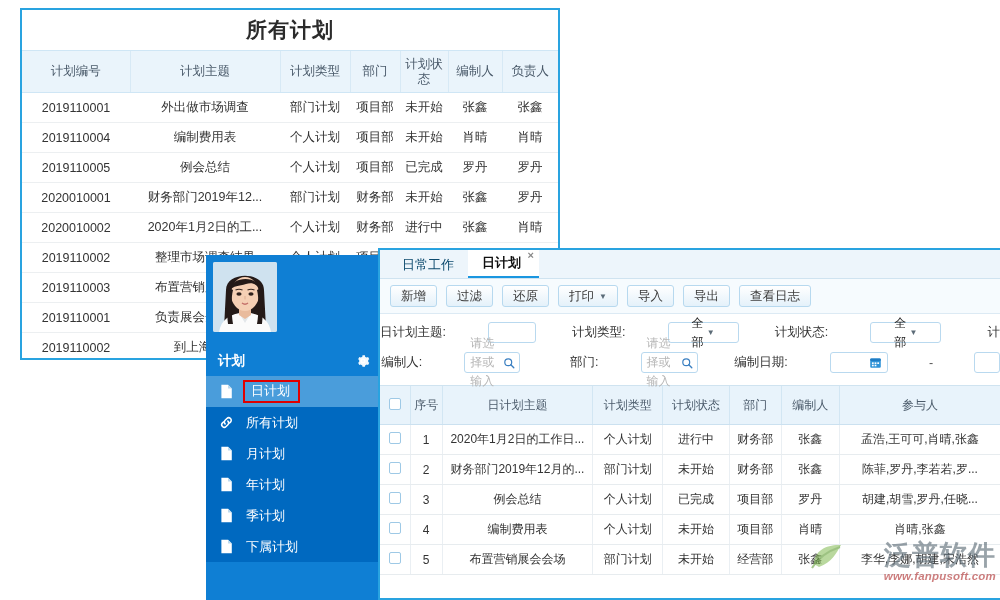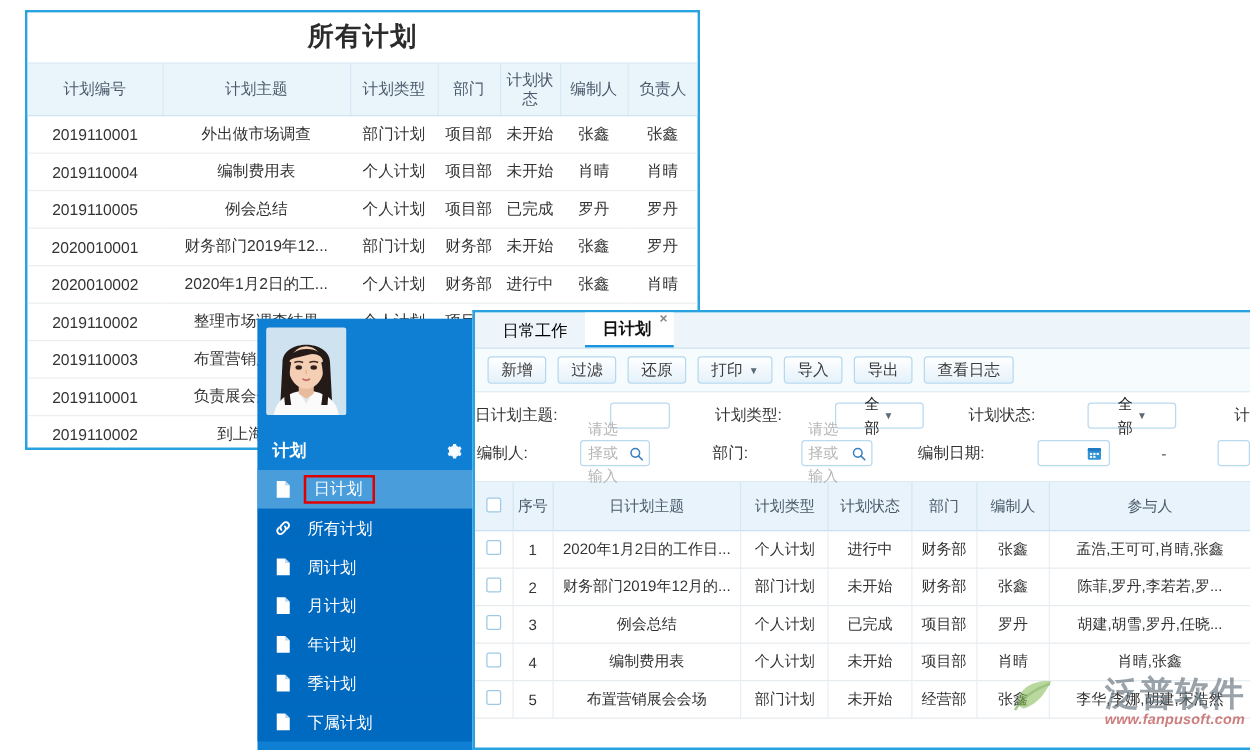--- a/index.html
+++ b/index.html
@@ -131,21 +131,21 @@
     background: #edf5fb;
     display: flex; align-items: flex-end;
     padding-left: 8px;
     border-bottom: 1px solid #cfe3f0;
     position: relative;
   }
   .tab {
     height: 27px; line-height: 27px;
     padding: 0 14px;
     font-size: 13px;
-    color: #000000;
+    color: #0c4a6e;
     position: relative;
   }
   .tab.active {
     background: #ffffff;
     font-weight: bold;
     color: #111;
     border-bottom: 2px solid #1a96e0;
     padding-right: 18px;
   }
   .tab-close {
@@ -436,29 +436,20 @@
           <span class="menu-label">日计划</span>
         </div>
         <div class="menu-item">
           <span style="display: flex;">
             <svg class="menu-icon" viewBox="0 0 16 16" xmlns="http://www.w3.org/2000/svg">
               <path d="M6.3 9.7a3.1 3.1 0 0 1 0-4.4l2.2-2.2a3.1 3.1 0 0 1 4.4 4.4l-1.2 1.2" stroke="#ffffff" stroke-width="1.9" fill="none" stroke-linecap="round"></path>
               <path d="M9.7 6.3a3.1 3.1 0 0 1 0 4.4l-2.2 2.2a3.1 3.1 0 0 1-4.4-4.4l1.2-1.2" stroke="#ffffff" stroke-width="1.9" fill="none" stroke-linecap="round"></path>
             </svg>
           </span>
           <span class="menu-label">所有计划</span>
-        </div>
-        <div class="menu-item">
-          <span style="display: flex;">
-            <svg class="menu-icon" viewBox="0 0 14 16" xmlns="http://www.w3.org/2000/svg">
-              <path d="M1.5 0.7h7.2l4 4v10.6h-11.2z" fill="#ffffff"></path>
-              <path d="M8.7 0.7l4 4h-4z" fill="#bcd9ef"></path>
-            </svg>
-          </span>
-          <span class="menu-label">周计划</span>
         </div>
         <div class="menu-item">
           <span style="display: flex;">
             <svg class="menu-icon" viewBox="0 0 14 16" xmlns="http://www.w3.org/2000/svg">
               <path d="M1.5 0.7h7.2l4 4v10.6h-11.2z" fill="#ffffff"></path>
               <path d="M8.7 0.7l4 4h-4z" fill="#bcd9ef"></path>
             </svg>
           </span>
           <span class="menu-label">月计划</span>
         </div>

